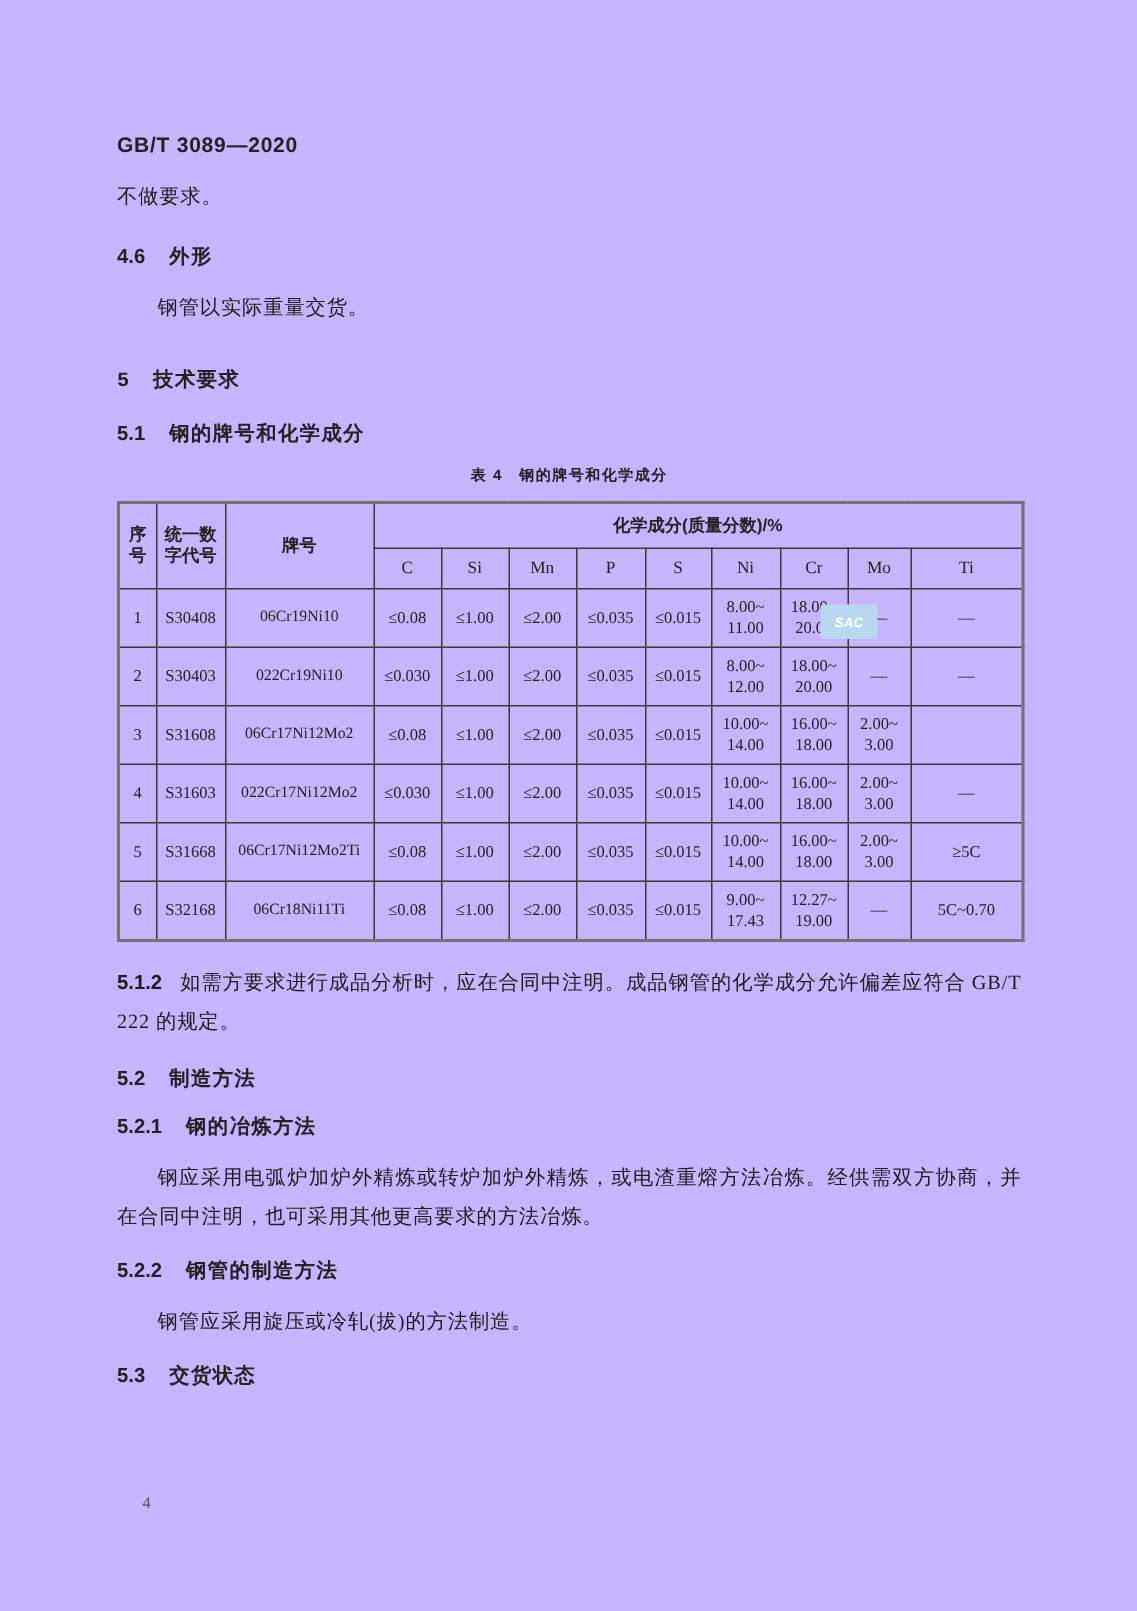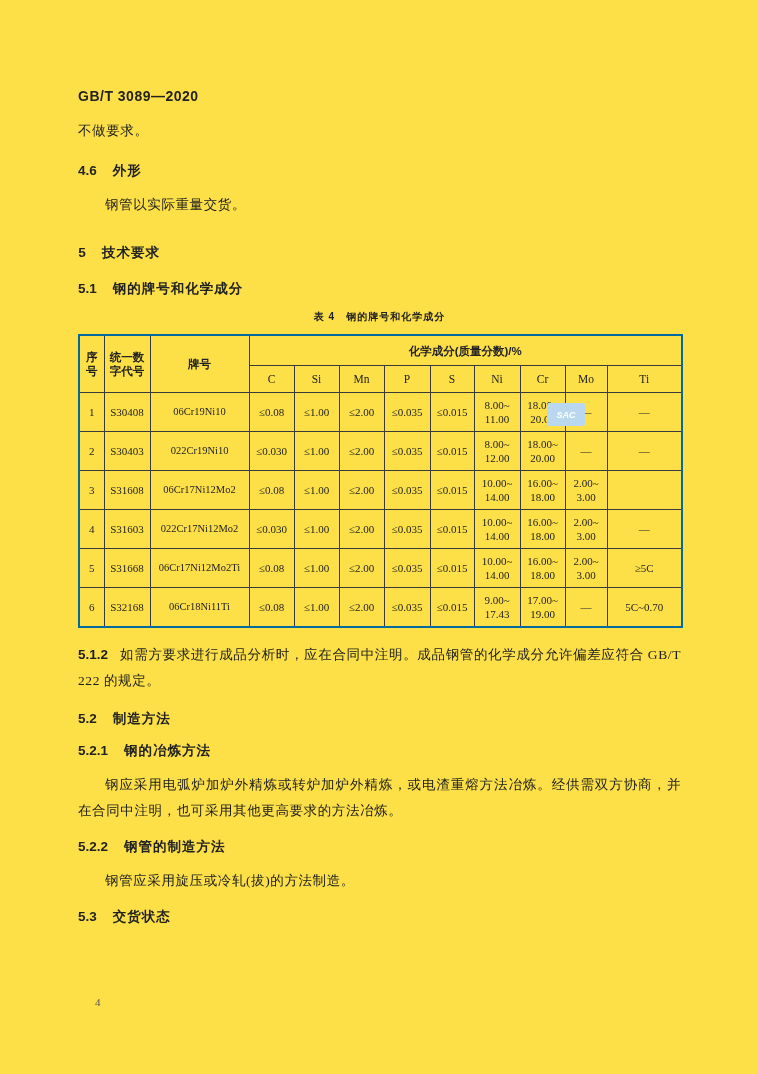--- a/index.html
+++ b/index.html
@@ -1,19 +1,19 @@
 <!DOCTYPE html>
 <html><head>
 <meta charset="utf-8">
 <style>
   html,body{margin:0;padding:0;background:#fff;}
   .page{
     position:relative;
     width:758px;height:1074px;
-    background:#fde047;
+    background:#c4b5fd;
     font-family:"Liberation Serif", serif;
     color:#1c1c1c;
     overflow:hidden;
     box-sizing:border-box;
     padding:88px 77px 0 78px;
   }
   .std-code{
     font-family:"Liberation Sans", sans-serif;
     font-weight:bold;font-size:14px;letter-spacing:.5px;
     color:#222;
@@ -43,21 +43,21 @@
     width:603px;
     font-size:11px;
     color:#222;
   }
   table.chem th, table.chem td{
     border:1px solid #3a3a3a;
     text-align:center;vertical-align:middle;
     padding:1px 1px;line-height:14px;
     overflow:hidden;
   }
-  table.chem{border:2px solid #0369a1;}
+  table.chem{border:2px solid #737373;}
   th.cn{font-family:"Liberation Sans", sans-serif;font-weight:bold;font-size:11.5px;line-height:15px;}
   th.el{font-weight:normal;font-size:11.5px;height:24px;}
   tr.hdr1 th{height:27px;}
   tr.data td{height:36px;}
   td.grade{font-size:10.5px;letter-spacing:0;}
   .watermark{
     position:absolute;left:547px;top:403px;width:38px;height:23px;
     background:#b9d7ee;border-radius:2px;
     color:#ffffff;font-family:"Liberation Sans", sans-serif;
     font-weight:bold;font-style:italic;font-size:9px;
@@ -201,21 +201,21 @@
     <tr class="data">
       <td>6</td>
       <td>S32168</td>
       <td class="grade">06Cr18Ni11Ti</td>
       <td>≤0.08</td>
       <td>≤1.00</td>
       <td>≤2.00</td>
       <td>≤0.035</td>
       <td>≤0.015</td>
       <td>9.00~ 17.43</td>
-      <td>17.00~ 19.00</td>
+      <td>12.27~ 19.00</td>
       <td>—</td>
       <td>5C~0.70</td>
     </tr>
   </tbody>
     </table>
 
   <p class="p-cont mt14">
     <b class="cnum">5.1.2</b><span>如需方要求进行成品分析时，应在合同中注明。成品钢管的化学成分允许偏差应符合 GB/T 222 的规定。</span>
   </p>
 

